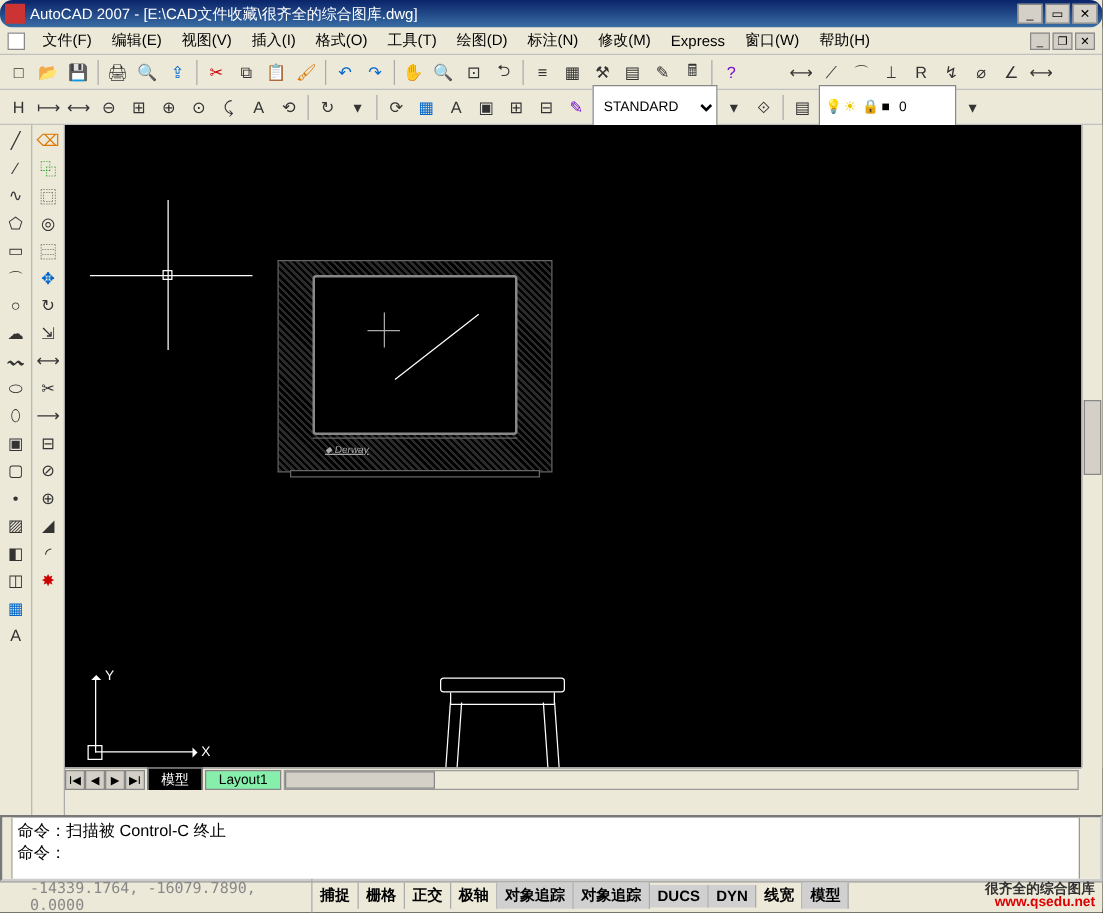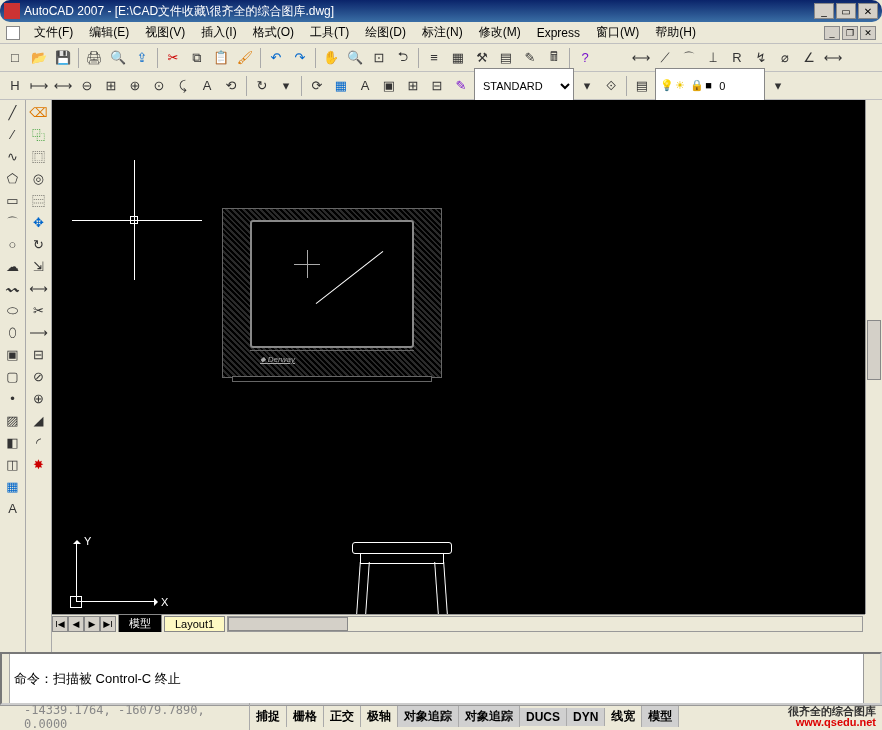--- a/index.html
+++ b/index.html
@@ -65,31 +65,31 @@
 .ucs-x::after { content: ""; position: absolute; right: -6px; top: -3px; border: 4px solid transparent; border-left-color: #fff; }
 .ucs-box { position: absolute; left: 4px; bottom: -6px; width: 12px; height: 12px; border: 1px solid #fff; }
 .ucs-lbl-y { position: absolute; left: 18px; bottom: 55px; color: #fff; font-size: 11px; }
 .ucs-lbl-x { position: absolute; left: 95px; bottom: -6px; color: #fff; font-size: 11px; }
 
 
 .vscroll { position: absolute; right: 0; top: 0; bottom: 38px; width: 17px; background: #ece9d8; border-left: 1px solid #999; }
 .vscroll .thumb { position: absolute; left: 1px; right: 1px; top: 220px; height: 60px; background: #d4d0c8; border: 1px solid #888; }
 .hscroll-row { position: absolute; left: 0; right: 17px; bottom: 20px; height: 18px; background: #ece9d8; display: flex; align-items: center; border-top: 1px solid #999; }
 .nav-btn { width: 16px; height: 16px; border: 1px solid #888; background: #d4d0c8; font-size: 9px; display: flex; align-items: center; justify-content: center; }
-.tab { padding: 1px 10px; background: #fef9c3; border: 1px solid #888; font-size: 11px; margin-left: 2px; }
+.tab { padding: 1px 10px; background: #86efac; border: 1px solid #888; font-size: 11px; margin-left: 2px; }
 .tab.active { background: #000; color: #fff; }
 .hscroll-track { flex: 1; height: 16px; background: #ece9d8; border: 1px solid #999; margin: 0 2px; position: relative; }
 .hscroll-thumb { position: absolute; top: 0; left: 0; width: 120px; height: 100%; background: #d4d0c8; border: 1px solid #888; }
 
 .layout-spacer { position: absolute; left: 0; right: 17px; bottom: 0; height: 20px; background: #ece9d8; }
 
 
 .cmd-win { height: 53px; background: #fff; border: 2px inset #ccc; display: flex; }
 .cmd-handle { width: 8px; background: #ece9d8; border-right: 1px solid #aaa; }
-.cmd-lines { flex: 1; padding: 16px 4px; font-family: SimSun, monospace; font-size: 13px; line-height: 17px; }
+.cmd-lines { flex: 1; padding: 2px 4px; font-family: SimSun, monospace; font-size: 13px; line-height: 17px; }
 .cmd-scroll { width: 17px; background: #ece9d8; border-left: 1px solid #999; position: relative; }
 
 
 .status-bar { height: 22px; background: #ece9d8; display: flex; align-items: center; border-top: 1px solid #999; }
 .coords { width: 250px; padding: 0 24px; font-size: 12px; color: #888; font-family: monospace; border-right: 1px solid #aaa; }
 .status-btn { padding: 2px 6px; font-size: 12px; border-right: 1px solid #aaa; cursor: default; font-weight: bold; }
 .status-btn.active { background: #d0d0d0; }
 .watermark { margin-left: auto; padding-right: 6px; text-align: right; font-size: 11px; line-height: 11px; }
 .wm1 { color: #333; font-weight: bold; }
 .wm2 { color: #d00; font-weight: bold; }
@@ -317,20 +317,21 @@
       </div>
     </div>
     <div class="layout-spacer"></div>
   </div>
 </div>
 
 <div class="cmd-win">
   <div class="cmd-handle"></div>
   <div class="cmd-lines">
     <div>命令：扫描被 Control-C 终止</div>
+    <div>命令：</div>
   </div>
   <div class="cmd-scroll"></div>
 </div>
 
 <div class="status-bar">
   <div class="coords">-14339.1764, -16079.7890, 0.0000</div>
   <div class="status-btn">捕捉</div>
   <div class="status-btn">栅格</div>
   <div class="status-btn">正交</div>
   <div class="status-btn">极轴</div>

